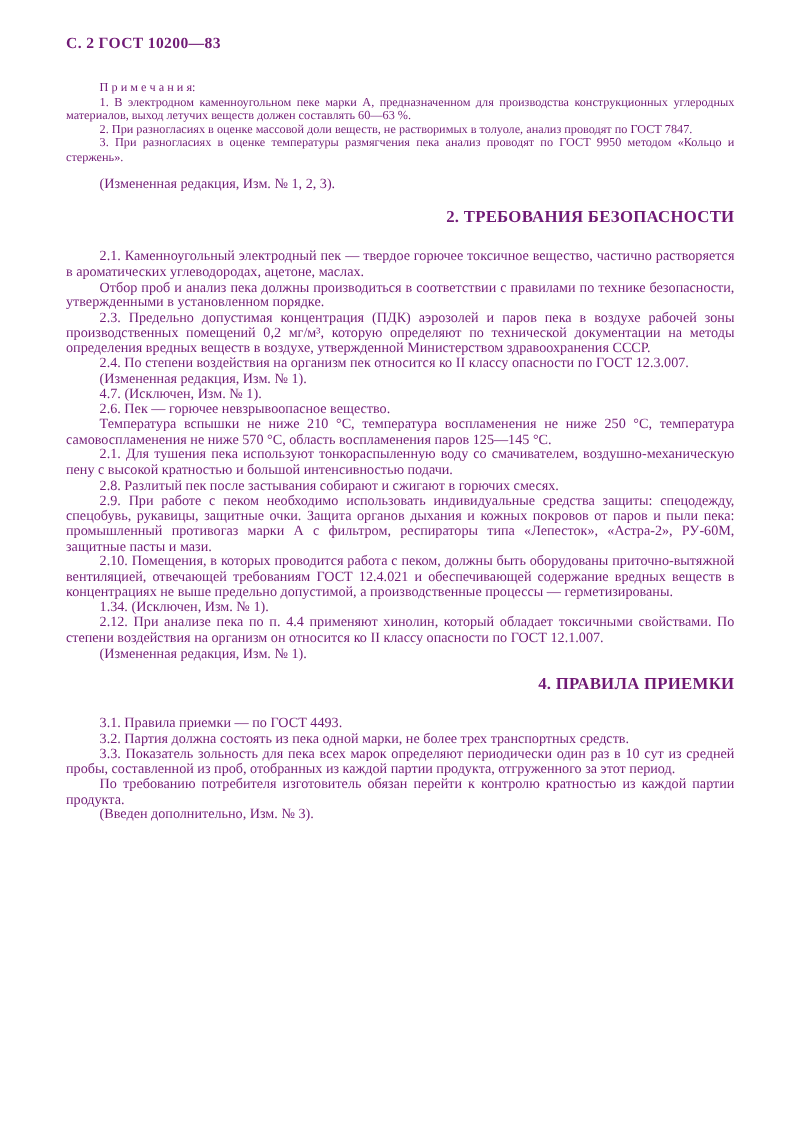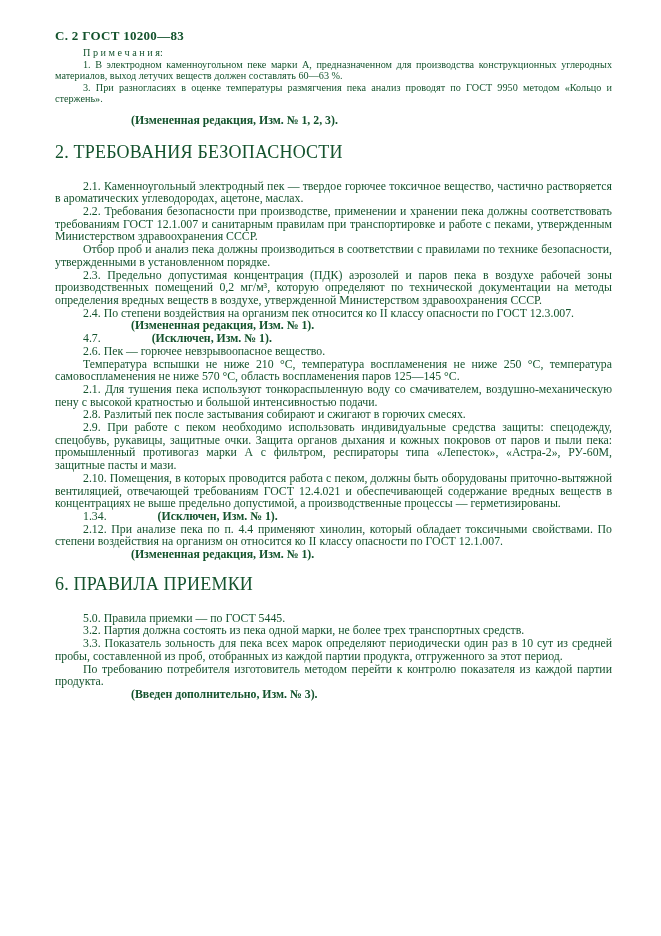--- a/index.html
+++ b/index.html
@@ -1,97 +1,97 @@
 <!DOCTYPE html>
 <html lang="ru"><head>
 <meta charset="utf-8">
 <style>
   * { margin:0; padding:0; box-sizing:border-box; }
   html, body { background:#ffffff; }
   .doc {
     position:relative;
     width:661px; height:936px;
     background:#ffffff;
-    color:#14532d;
+    color:#701a75;
     font-family:"Liberation Serif", serif;
     overflow:hidden;
   }
   .content { padding:28px 49px 0 55px; }
 
   .page-header {
     font-size:13px;
     font-weight:bold;
     letter-spacing:0.3px;
   }
 
   .notes {
-    margin-top:3px;
+    margin-top:24px;
     font-size:10.2px;
     line-height:11.6px;
     text-align:justify;
   }
   .notes p { text-indent:28px; }
 
   .para {
     font-size:11.8px;
     line-height:12.7px;
     text-align:justify;
     text-indent:28px;
   }
-  .para b { font-weight:bold;margin-left:48px; }
+  .para b { font-weight:normal; }
 
   .amendment-intro { margin-top:9px; }
 
   .sec-title {
-    font-size:18px;
-    font-weight:normal;
-    text-align:left;
+    font-size:14px;
+    font-weight:bold;
+    text-align:right;
     letter-spacing:0.2px;
     margin-top:15px;
     margin-bottom:17px;
   }
   .sec-title.third { margin-top:13px; }
 </style>
 </head>
 <body>
 
 <div class="doc">
   <div class="content">
 
     <div class="page-header">С. 2 ГОСТ 10200—83</div>
 
     <div class="notes">
       <p>П р и м е ч а н и я:</p>
       <p>1. В электродном каменноугольном пеке марки А, предназначенном для производства конструкционных углеродных материалов, выход летучих веществ должен составлять 60—63 %.</p>
+      <p>2. При разногласиях в оценке массовой доли веществ, не растворимых в толуоле, анализ проводят по ГОСТ 7847.</p>
       <p>3. При разногласиях в оценке температуры размягчения пека анализ проводят по ГОСТ 9950 методом «Кольцо и стержень».</p>
     </div>
 
     <p class="para amendment-intro"><b>(Измененная редакция, Изм. № 1, 2, 3).</b></p>
 
     <h2 class="sec-title">2. ТРЕБОВАНИЯ БЕЗОПАСНОСТИ</h2>
 
     <p class="para"><span>2.1. Каменноугольный электродный пек — твердое горючее токсичное вещество, частично растворяется в ароматических углеводородах, ацетоне, маслах.</span><b></b></p>
-    <p class="para"><span>2.2. Требования безопасности при производстве, применении и хранении пека должны соответствовать требованиям ГОСТ 12.1.007 и санитарным правилам при транспортировке и работе с пеками, утвержденным Министерством здравоохранения СССР.</span><b></b></p>
     <p class="para"><span>Отбор проб и анализ пека должны производиться в соответствии с правилами по технике безопасности, утвержденными в установленном порядке.</span><b></b></p>
     <p class="para"><span>2.3. Предельно допустимая концентрация (ПДК) аэрозолей и паров пека в воздухе рабочей зоны производственных помещений 0,2 мг/м³, которую определяют по технической документации на методы определения вредных веществ в воздухе, утвержденной Министерством здравоохранения СССР.</span><b></b></p>
     <p class="para"><span>2.4. По степени воздействия на организм пек относится ко II классу опасности по ГОСТ 12.3.007.</span><b></b></p>
     <p class="para"><span></span><b>(Измененная редакция, Изм. № 1).</b></p>
     <p class="para"><span>4.7. </span><b>(Исключен, Изм. № 1).</b></p>
     <p class="para"><span>2.6. Пек — горючее невзрывоопасное вещество.</span><b></b></p>
     <p class="para"><span>Температура вспышки не ниже 210 °С, температура воспламенения не ниже 250 °С, температура самовоспламенения не ниже 570 °С, область воспламенения паров 125—145 °С.</span><b></b></p>
     <p class="para"><span>2.1. Для тушения пека используют тонкораспыленную воду со смачивателем, воздушно-механическую пену с высокой кратностью и большой интенсивностью подачи.</span><b></b></p>
     <p class="para"><span>2.8. Разлитый пек после застывания собирают и сжигают в горючих смесях.</span><b></b></p>
     <p class="para"><span>2.9. При работе с пеком необходимо использовать индивидуальные средства защиты: спецодежду, спецобувь, рукавицы, защитные очки. Защита органов дыхания и кожных покровов от паров и пыли пека: промышленный противогаз марки А с фильтром, респираторы типа «Лепесток», «Астра-2», РУ-60М, защитные пасты и мази.</span><b></b></p>
     <p class="para"><span>2.10. Помещения, в которых проводится работа с пеком, должны быть оборудованы приточно-вытяжной вентиляцией, отвечающей требованиям ГОСТ 12.4.021 и обеспечивающей содержание вредных веществ в концентрациях не выше предельно допустимой, а производственные процессы — герметизированы.</span><b></b></p>
     <p class="para"><span>1.34. </span><b>(Исключен, Изм. № 1).</b></p>
     <p class="para"><span>2.12. При анализе пека по п. 4.4 применяют хинолин, который обладает токсичными свойствами. По степени воздействия на организм он относится ко II классу опасности по ГОСТ 12.1.007.</span><b></b></p>
     <p class="para"><span></span><b>(Измененная редакция, Изм. № 1).</b></p>
 
-    <h2 class="sec-title third">6. ПРАВИЛА ПРИЕМКИ</h2>
+    <h2 class="sec-title third">4. ПРАВИЛА ПРИЕМКИ</h2>
 
-    <p class="para"><span>5.0. Правила приемки — по ГОСТ 5445.</span><b></b></p>
+    <p class="para"><span>3.1. Правила приемки — по ГОСТ 4493.</span><b></b></p>
     <p class="para"><span>3.2. Партия должна состоять из пека одной марки, не более трех транспортных средств.</span><b></b></p>
     <p class="para"><span>3.3. Показатель зольность для пека всех марок определяют периодически один раз в 10 сут из средней пробы, составленной из проб, отобранных из каждой партии продукта, отгруженного за этот период.</span><b></b></p>
-    <p class="para"><span>По требованию потребителя изготовитель методом перейти к контролю показателя из каждой партии продукта.</span><b></b></p>
+    <p class="para"><span>По требованию потребителя изготовитель обязан перейти к контролю кратностью из каждой партии продукта.</span><b></b></p>
     <p class="para"><span></span><b>(Введен дополнительно, Изм. № 3).</b></p>
 
   </div>
 </div>
 
 </body></html>

